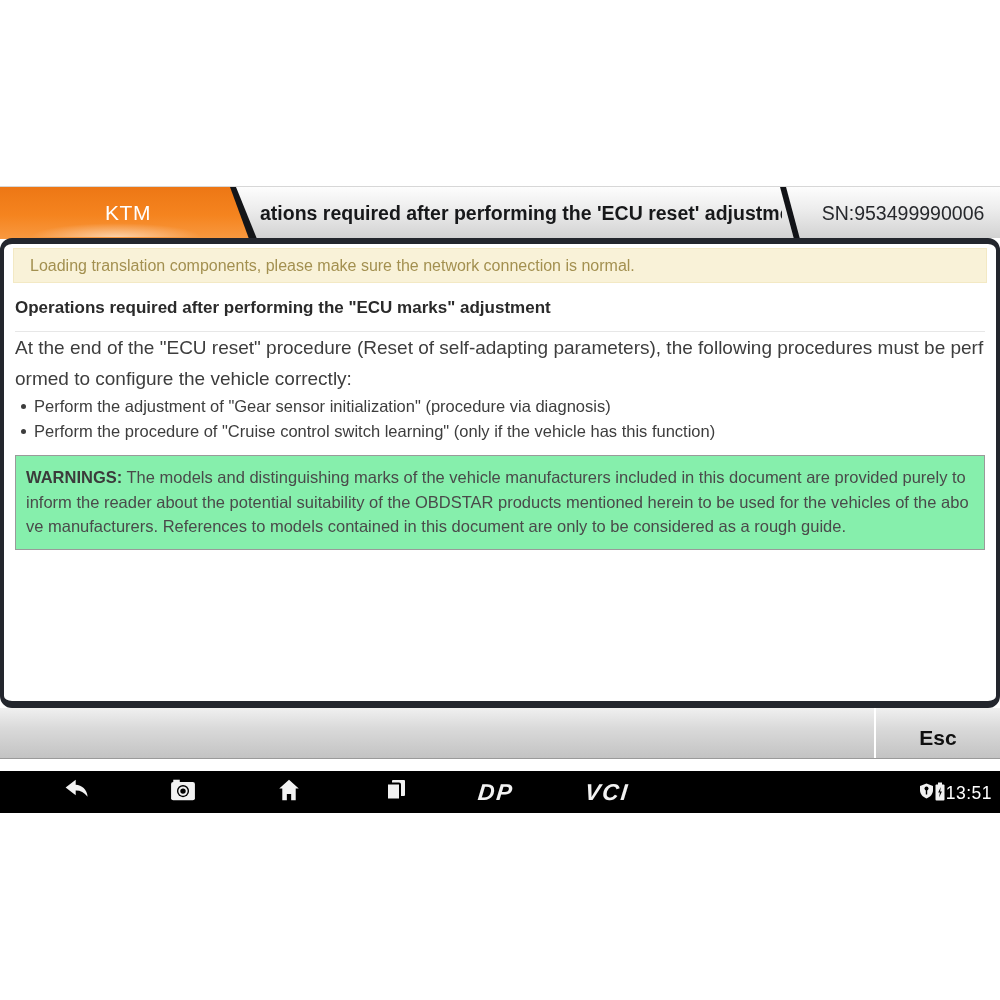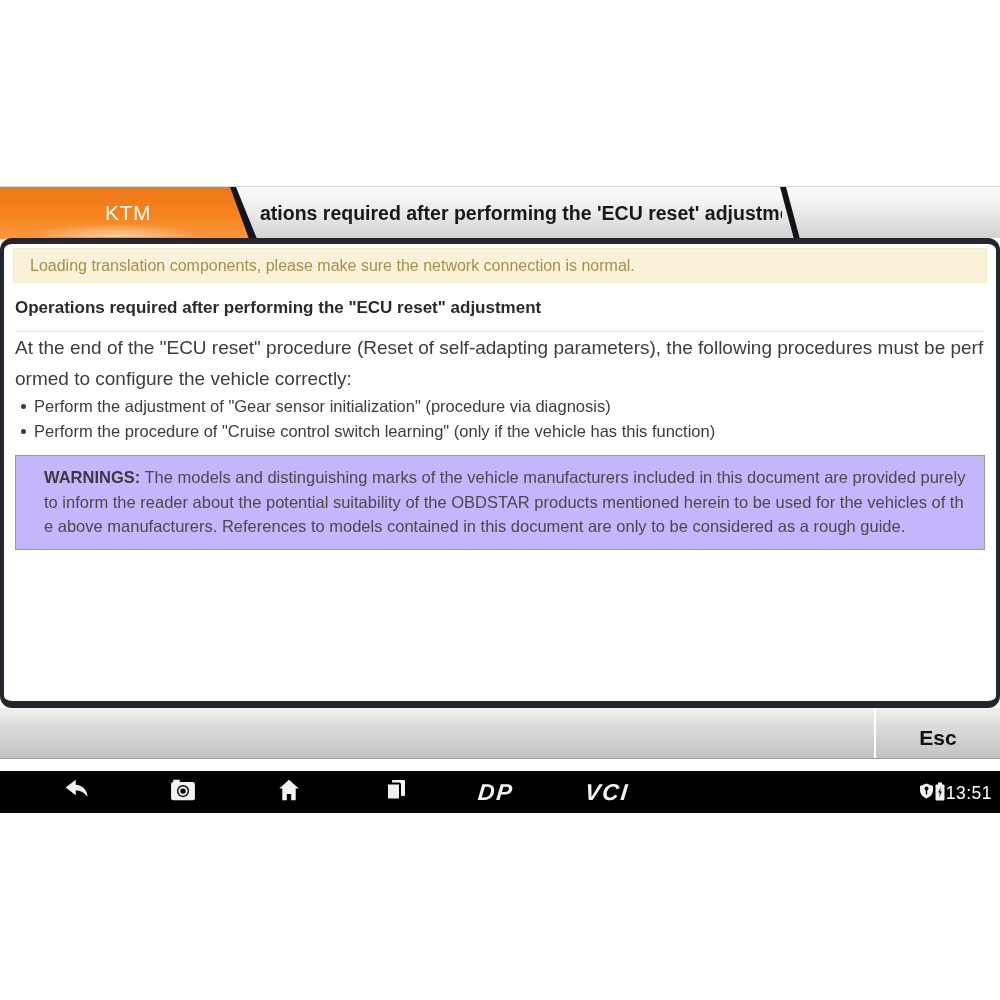--- a/index.html
+++ b/index.html
@@ -32,22 +32,22 @@
   .notice { margin:4px 9px 0 9px; background:#f9f2d8; border:1px solid #f3e9c4; color:#a39050;
     font-size:16px; padding:6px 16px; line-height:21px; }
   .content { padding:0 11px; }
   .content-heading { margin-top:15px; font-size:17px; font-weight:bold; color:#2a2a2a;
     padding-bottom:13px; border-bottom:1px solid #e7e7e7; }
   .intro { font-size:19px; color:#3d3d3d; line-height:31px; word-break:break-all; }
   .bullets { list-style:none; }
   .bullets li { position:relative; padding-left:19px; font-size:16.5px; color:#3d3d3d; line-height:24.5px; }
   .bullets li::before { content:""; position:absolute; left:6px; top:10px; width:5px; height:5px;
     border-radius:50%; background:#3d3d3d; }
-  .warning-box { margin-top:12px; background:#c4b5fd; border:1px solid #9a9a9a; color:#4a4a4a;
-    padding:9px 12px 10px 28px; font-size:16.5px; line-height:24.5px; word-break:break-all; }
+  .warning-box { margin-top:12px; background:#86efac; border:1px solid #9a9a9a; color:#4a4a4a;
+    padding:9px 12px 10px 10px; font-size:16.5px; line-height:24.5px; word-break:break-all; }
   .warning-box b { color:#3b3b3b; }
 
   
   .escbar { position:absolute; left:0; top:708px; width:1000px; height:51px;
     background:linear-gradient(180deg,#f0f0f0 0%,#dadada 40%,#c3c3c3 100%);
     border-bottom:1px solid #9a9a9a; }
   .escbar .vdivider { position:absolute; left:874px; top:0; width:2px; height:100%; background:#ffffff; }
   .esc-button { position:absolute; left:876px; top:0; width:124px; height:100%; text-align:center;
     line-height:60px; font-size:21px; font-weight:bold; color:#101010; cursor:pointer; }
 
@@ -66,26 +66,27 @@
 <div class="screen">
 
   <div class="header">
     <div class="tab-backing"></div>
     <div class="brand-tab">
       <div class="shine"></div>
       <span>KTM</span>
     </div>
     <div class="header-title">ations required after performing the 'ECU reset' adjustment</div>
     <div class="header-divider"></div>
+    <div class="header-serial">SN:953499990006</div>
   </div>
 
   <div class="panel">
     <div class="notice">Loading translation components, please make sure the network connection is normal.</div>
     <div class="content">
-      <div class="content-heading">Operations required after performing the "ECU reset" adjustment</div>
+      <div class="content-heading">Operations required after performing the "ECU marks" adjustment</div>
       <p class="intro">At the end of the "ECU reset" procedure (Reset of self-adapting parameters), the following procedures must be performed to configure the vehicle correctly:</p>
       <ul class="bullets">
         <li>Perform the adjustment of "Gear sensor initialization" (procedure via diagnosis)</li>
         <li>Perform the procedure of "Cruise control switch learning" (only if the vehicle has this function)</li>
       </ul>
       <div class="warning-box"><b>WARNINGS:</b><span> The models and distinguishing marks of the vehicle manufacturers included in this document are provided purely to inform the reader about the potential suitability of the OBDSTAR products mentioned herein to be used for the vehicles of the above manufacturers. References to models contained in this document are only to be considered as a rough guide.</span></div>
     </div>
   </div>
 
   <div class="escbar">

